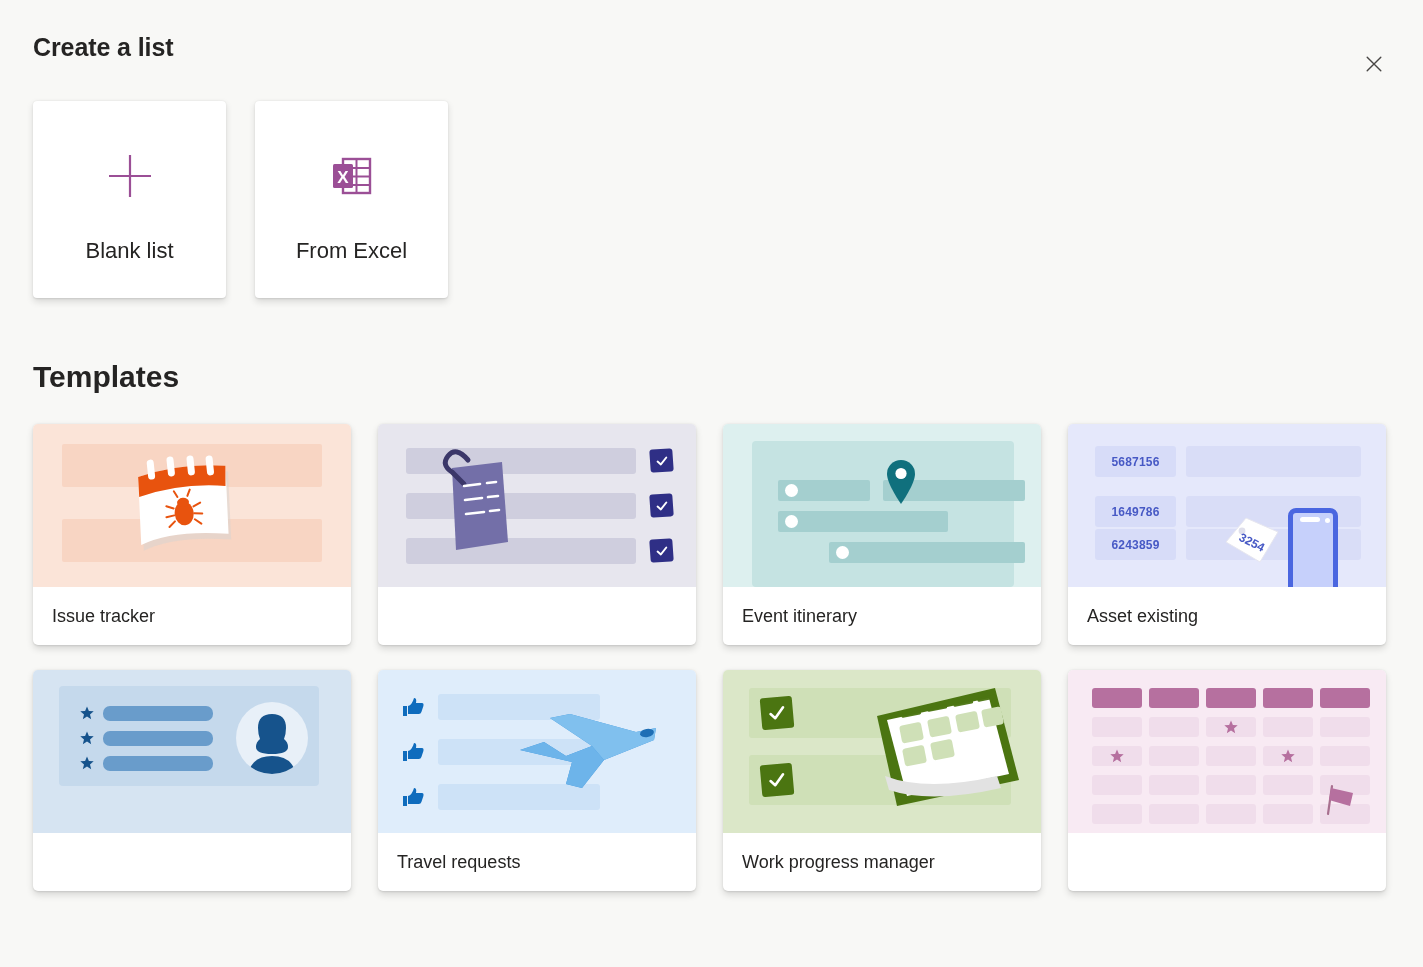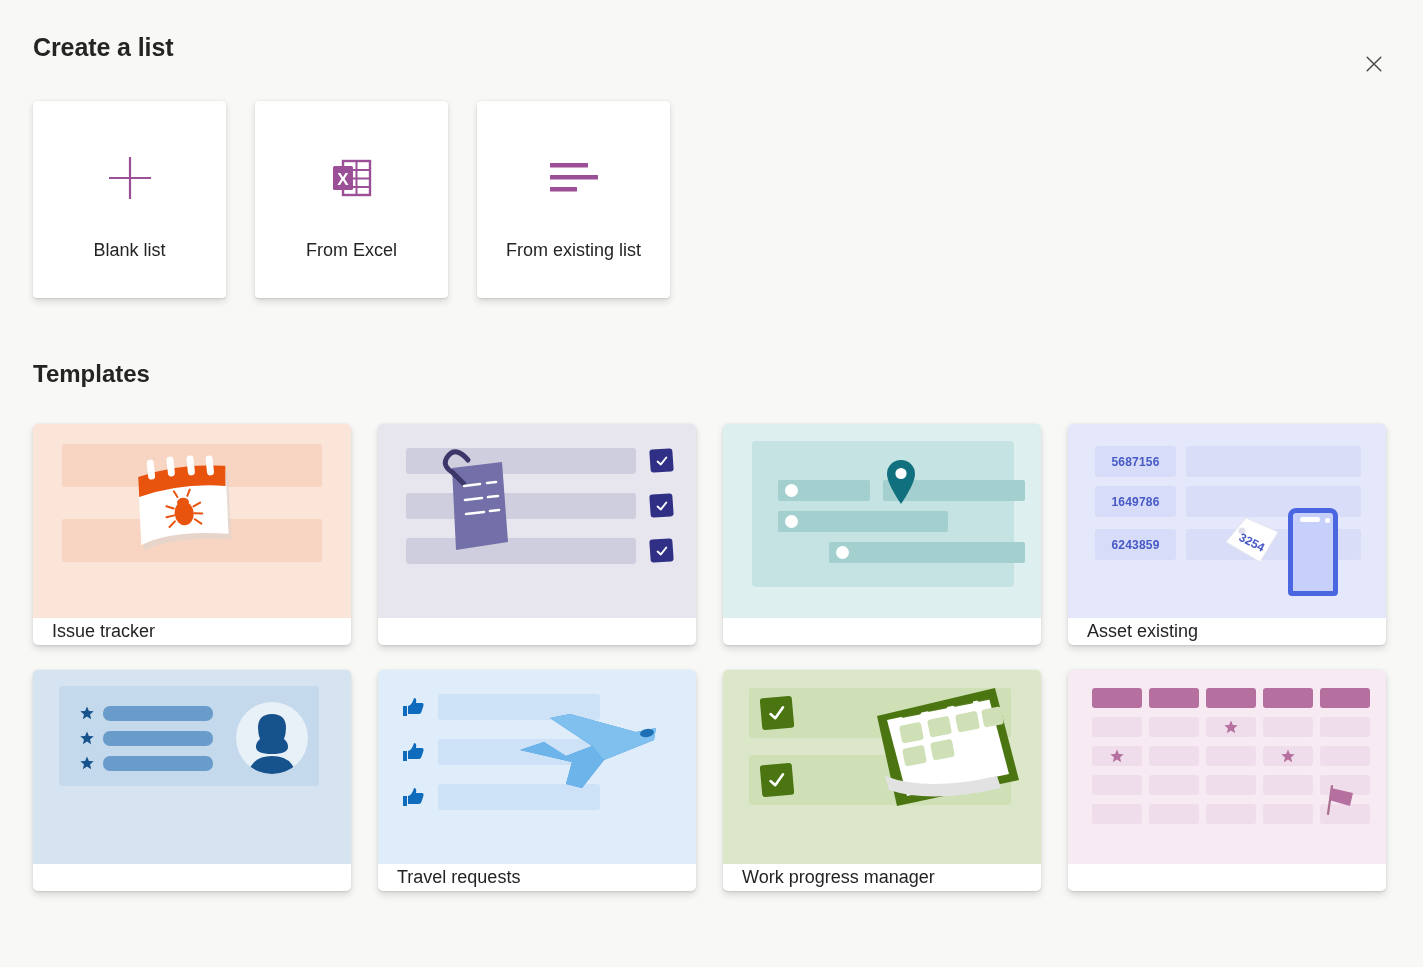--- a/index.html
+++ b/index.html
@@ -69,30 +69,30 @@
   }
   .create-card-icon {
     height: 72px;
     display: flex;
     align-items: center;
     justify-content: center;
     margin-top: 4px;
   }
   .create-card-label {
     margin-top: 26px;
-    font-size: 18px;
+    font-size: 22px;
     color: #252423;
     font-weight: 400;
   }
 
   
   .templates-title {
     position: absolute;
     left: 33px; top: 360px;
-    font-size: 24px;
+    font-size: 30px;
     font-weight: 600;
     color: #252423;
   }
 
   .template-grid {
     position: absolute;
     left: 33px;
     top: 424px;
     display: grid;
     grid-template-columns: repeat(4, 318px);
@@ -108,21 +108,21 @@
     border-radius: 5px;
     box-shadow: 0 0.6px 1.8px rgba(0,0,0,0.10), 0 3.2px 7.2px rgba(0,0,0,0.13);
     overflow: hidden;
     cursor: pointer;
     display: flex;
     flex-direction: column;
   }
   .tpl-thumb {
     position: relative;
     width: 100%;
-    height: 194px;
+    height: 163px;
     overflow: hidden;
   }
   .tpl-label {
     flex: 1;
     display: flex;
     align-items: center;
     padding-left: 19px;
     font-size: 18px;
     color: #252423;
     background: #ffffff;
@@ -212,21 +212,21 @@
     letter-spacing: 0.2px;
   }
   .th-asset .blankcell {
     position: absolute;
     left: 118px;
     width: 175px; height: 31px;
     background: #d9ddf7;
     border-radius: 3px;
   }
   .th-asset .r1 { top: 22px; }
-  .th-asset .r2 { top: 62px; }
+  .th-asset .r2 { top: 72px; }
   .th-asset .r3 { top: 105px; }
   .phone {
     position: absolute;
     left: 220px; top: 84px;
     width: 50px; height: 88px;
     border: 5px solid #4a66e0;
     border-radius: 8px 8px 4px 4px;
     background: #c6d0fb;
   }
   .phone .speaker {
@@ -379,30 +379,20 @@
           <line x1="15" y1="33" x2="42" y2="33" stroke="#9b4f96" stroke-width="2"></line>
           <line x1="28.5" y1="7" x2="28.5" y2="41" stroke="#9b4f96" stroke-width="2"></line>
 
           <rect x="5" y="12" width="20" height="24" rx="1.5" fill="#9b4f96"></rect>
           <text x="15" y="30.5" font-family="'Liberation Sans',sans-serif" font-size="17" font-weight="700" fill="#ffffff" text-anchor="middle">X</text>
         </svg>
       </div>
       <div class="create-card-label">From Excel</div>
     </div>
 
-    <div class="create-card">
-      <div class="create-card-icon">
-        <svg width="56" height="42" viewBox="0 0 56 42">
-          <rect x="4" y="6" width="38" height="4.6" rx="0.5" fill="#9b4f96"></rect>
-          <rect x="4" y="18" width="48" height="4.6" rx="0.5" fill="#9b4f96"></rect>
-          <rect x="4" y="30" width="27" height="4.6" rx="0.5" fill="#9b4f96"></rect>
-        </svg>
-      </div>
-      <div class="create-card-label">From existing list</div>
-    </div>
 
   </div>
 
   <div class="templates-title">Templates</div>
 
   <div class="template-grid">
 
     <div class="tpl-card">
       <div class="tpl-thumb th-issue">
         <div class="band b1"></div>
@@ -470,20 +460,21 @@
         <div class="bar" style="left:160px; top:56px; width:142px;"></div>
         <div class="bar" style="left:55px; top:87px; width:170px;"></div>
         <div class="dot" style="left:62px; top:91px;"></div>
         <div class="bar" style="left:106px; top:118px; width:196px;"></div>
         <div class="dot" style="left:113px; top:122px;"></div>
         <svg class="pin" viewBox="0 0 32 45">
           <path d="M16 45 C16 45 2 25 2 15 A14 14 0 0 1 30 15 C30 25 16 45 16 45 Z" fill="#10707d"></path>
           <circle cx="16" cy="14.5" r="5.6" fill="#ffffff"></circle>
         </svg>
       </div>
+      <div class="tpl-label">Event itinerary</div>
     </div>
 
     <div class="tpl-card">
       <div class="tpl-thumb th-asset">
         <div class="numcell r1">5687156</div>
         <div class="blankcell r1"></div>
         <div class="numcell r2">1649786</div>
         <div class="blankcell r2"></div>
         <div class="numcell r3">6243859</div>
         <div class="blankcell r3"></div>

